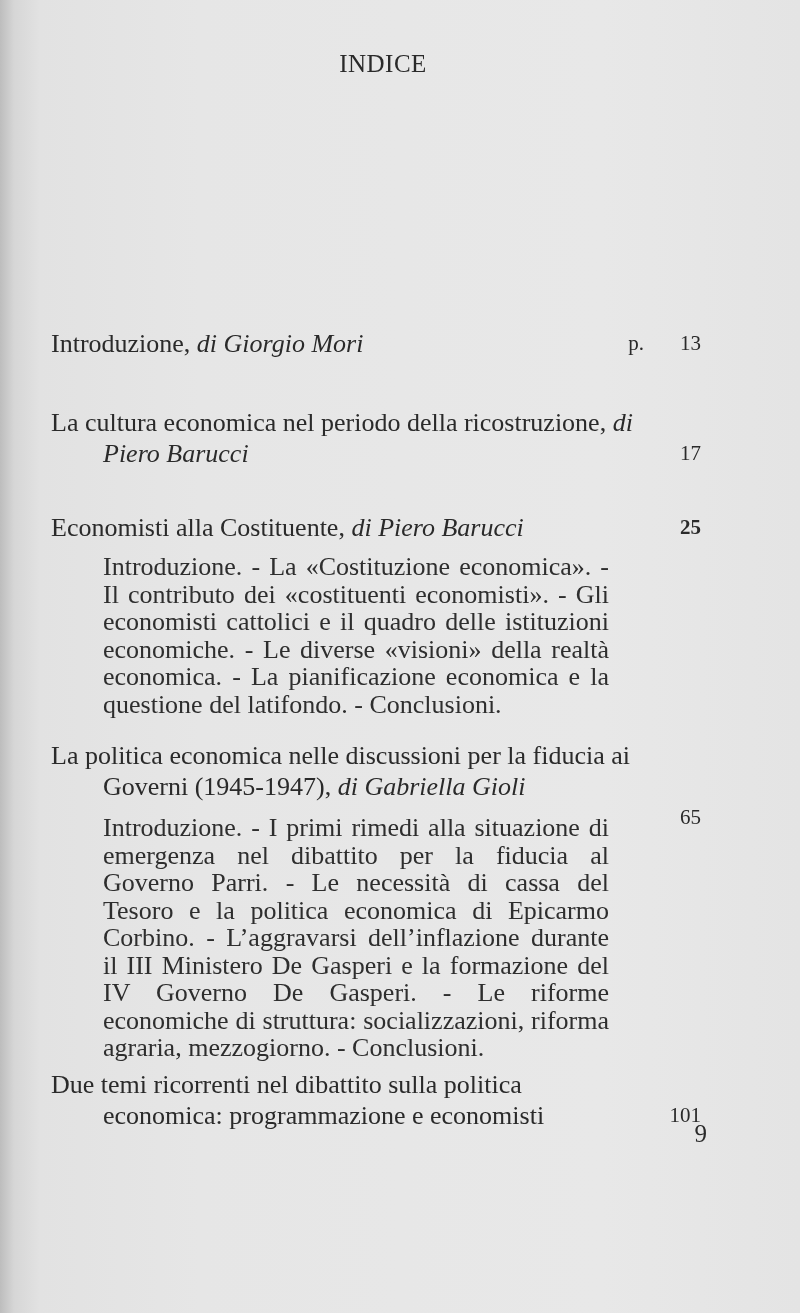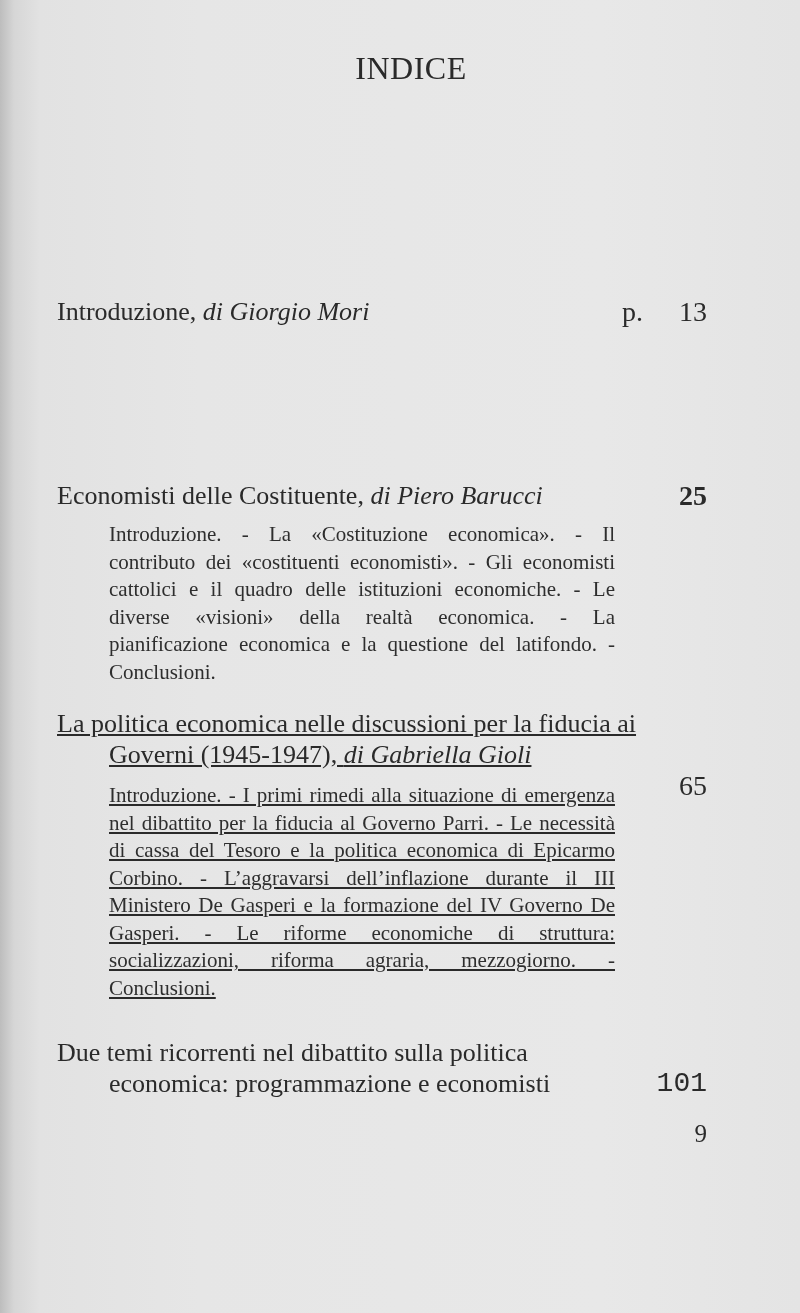--- a/index.html
+++ b/index.html
@@ -6,66 +6,70 @@
     body {
       width: 800px; height: 1313px; overflow: hidden;
       background: linear-gradient(to right, #bdbdbd 0px, #d6d6d6 14px, #e2e2e2 40px, #e6e6e6 200px, #e8e8e8 600px, #e4e4e4 800px);
       font-family: "Liberation Serif", "DejaVu Serif", serif;
       color: #2a2a2a;
       position: relative;
     }
     .page { position: absolute; left: 0; top: 0; width: 800px; height: 1313px; }
     .title {
       position: absolute; top: 50px; left: 0; width: 766px; text-align: center;
-      font-size: 32px; letter-spacing: 0.5px; padding-left: 28px;
+      font-size: 25px; letter-spacing: 0.5px;
     }
-    .entry { position: absolute; left: 57px; width: 650px; }
+    .entry { position: absolute; left: 51px; width: 650px; margin-top: 32px; }
     .entry-title {
       font-size: 26px; line-height: 31px;
       padding-left: 52px; text-indent: -52px;
       width: 540px;
     }
     .entry-title .author { font-style: italic; }
     .entry-page {
-      position: absolute; right: 0; font-size: 28px; line-height: 31px;
+      position: absolute; right: 0; font-size: 21px; line-height: 31px;
       text-align: left;
     }
     .entry-page .p-prefix { margin-right: 36px; }
     .summary {
       margin-left: 52px; width: 506px; margin-top: 10px;
-      font-size: 21px; line-height: 27.5px; text-align: justify;
+      font-size: 26px; line-height: 27.5px; text-align: justify;
       color: #2e2e2e;
     }
     .folio { position: absolute; top: 1120px; right: 93px; font-size: 25px; }
   </style>
 </head>
 <body>
 
 <div class="page">
 
   <div class="title">INDICE</div>
 
   <div class="entry" style="top:296px;">
     <div class="entry-title"><span>Introduzione, </span><span class="author">di Giorgio Mori</span></div>
     <div class="entry-page" style="top:0;"><span class="p-prefix">p.</span><span>13</span></div>
   </div>
 
+  <div class="entry" style="top:375px;">
+    <div class="entry-title"><span>La cultura economica nel periodo della ricostruzione, </span><span class="author">di Piero Barucci</span></div>
+    <div class="entry-page" style="top:31px;">17</div>
+  </div>
 
   <div class="entry" style="top:480px;">
-    <div class="entry-title" style="width:600px;"><span>Economisti delle Costituente, </span><span class="author">di Piero Barucci</span></div>
+    <div class="entry-title" style="width:600px;"><span>Economisti alla Costituente, </span><span class="author">di Piero Barucci</span></div>
     <div class="entry-page" style="top:0;font-weight:bold;">25</div>
     <div class="summary">Introduzione. - La «Costituzione economica». - Il contributo dei «costituenti economisti». - Gli economisti cattolici e il quadro delle istituzioni economiche. - Le diverse «visioni» della realtà economica. - La pianificazione economica e la questione del latifondo. - Conclusioni.</div>
   </div>
 
-  <div class="entry" style="top:708px;text-decoration:underline;">
+  <div class="entry" style="top:708px;">
     <div class="entry-title"><span>La politica economica nelle discussioni per la fiducia ai Governi (1945-1947), </span><span class="author">di Gabriella Gioli</span></div>
     <div class="entry-page" style="top:62px;">65</div>
     <div class="summary" style="margin-top:12px;">Introduzione. - I primi rimedi alla situazione di emergenza nel dibattito per la fiducia al Governo Parri. - Le necessità di cassa del Tesoro e la politica economica di Epicarmo Corbino. - L’aggravarsi dell’inflazione durante il III Ministero De Gasperi e la formazione del IV Governo De Gasperi. - Le riforme economiche di struttura: socializzazioni, riforma agraria, mezzogiorno. - Conclusioni.</div>
   </div>
 
   <div class="entry" style="top:1037px;">
     <div class="entry-title"><span>Due temi ricorrenti nel dibattito sulla politica economica: programmazione e economisti</span><span class="author"></span></div>
-    <div class="entry-page" style="top:31px;font-family:Liberation Mono, monospace;">101</div>
+    <div class="entry-page" style="top:31px;">101</div>
   </div>
 
   <div class="folio">9</div>
 
 </div>
 
 </body></html>

